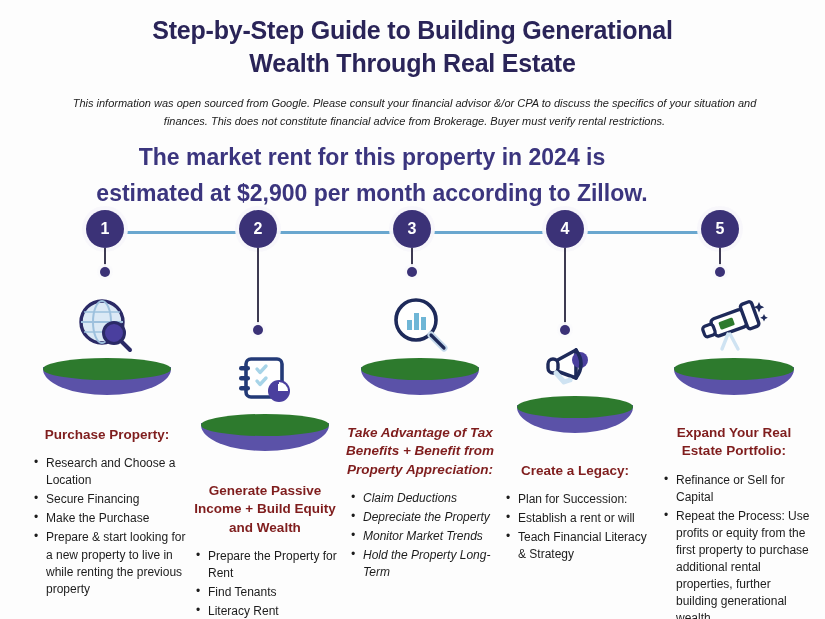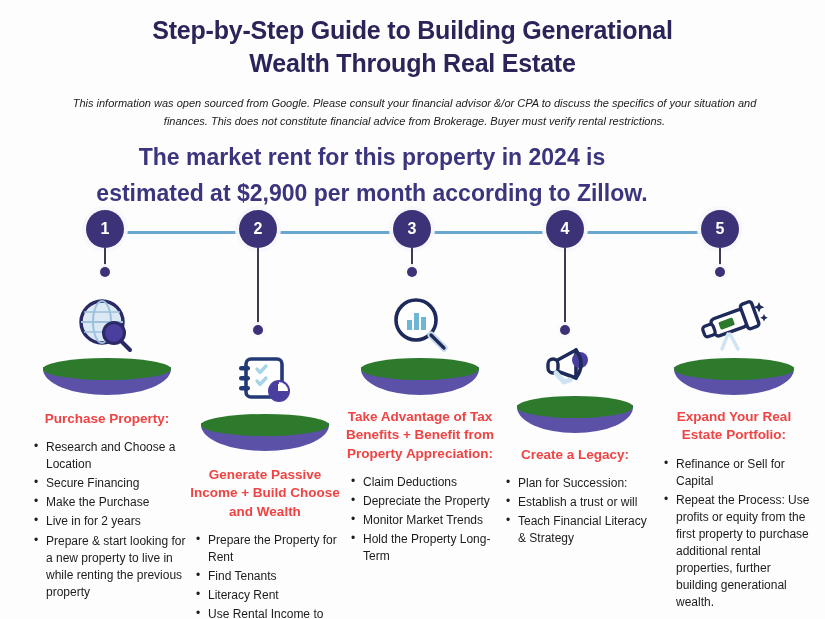--- a/index.html
+++ b/index.html
@@ -162,23 +162,23 @@
     width: 100%;
     height: 22px;
     background: #2d7a2d;
     border-radius: 50%;
   }
 
   .heading {
     text-align: center;
     font-size: 13.5px;
     font-weight: bold;
-    color: #ef4444;
+    color: #7f1d1d;
     line-height: 1.36;
-    margin-top: 12px;
+    margin-top: 28px;
   }
   ul.bullets {
     margin: 11px 0 0 0;
     padding: 0 0 0 18px;
     list-style: none;
   }
   ul.bullets li {
     position: relative;
     font-size: 12px;
     color: #1c1c1c;
@@ -262,21 +262,20 @@
     </div>
     <div class="pedestal" style="width:128px; height:40px;">
       <div class="ped-body"></div>
       <div class="ped-top"></div>
     </div>
     <div class="heading">Purchase Property:</div>
     <ul class="bullets">
       <li>Research and Choose a Location</li>
       <li>Secure Financing</li>
       <li>Make the Purchase</li>
-      <li>Live in for 2 years</li>
       <li>Prepare &amp; start looking for a new property to live in while renting the previous property</li>
     </ul>
   </div>
 
   <div class="col" style="left:190px; top:348px; width:150px;">
     <div class="iconwrap">
       <svg class="icon-svg" width="66" height="56" viewBox="0 0 66 56">
         <rect x="14" y="5" width="36" height="38" rx="5" fill="#ffffff" stroke="#233a77" stroke-width="3.6"></rect>
         <rect x="7" y="12" width="11" height="4.4" rx="2.2" fill="#233a77"></rect>
         <rect x="7" y="22" width="11" height="4.4" rx="2.2" fill="#233a77"></rect>
@@ -285,31 +284,31 @@
         <polyline points="25,27 28,30.5 34,24" fill="none" stroke="#a7d4e8" stroke-width="3.4" stroke-linecap="round" stroke-linejoin="round"></polyline>
         <circle cx="47" cy="37" r="11" fill="#4a3f9e"></circle>
         <path d="M47 28 A9 9 0 0 1 56 37 L47 37 Z" fill="#ffffff"></path>
         <line x1="47" y1="37" x2="47" y2="30" stroke="#ffffff" stroke-width="2"></line>
       </svg>
     </div>
     <div class="pedestal" style="width:128px; height:40px;">
       <div class="ped-body"></div>
       <div class="ped-top"></div>
     </div>
-    <div class="heading">Generate Passive Income + Build Choose and Wealth</div>
+    <div class="heading">Generate Passive Income + Build Equity and Wealth</div>
     <ul class="bullets">
       <li>Prepare the Property for Rent</li>
       <li>Find Tenants</li>
       <li>Literacy Rent</li>
       <li>Use Rental Income to Pay Down Mortgage</li>
 
     </ul>
   </div>
 
-  <div class="col" style="left:345px; top:292px; width:150px;">
+  <div class="col" style="left:345px; top:292px; width:150px;font-style:italic;">
     <div class="iconwrap">
       <svg class="icon-svg" width="66" height="58" viewBox="0 0 66 58">
         <circle cx="29" cy="24" r="20" fill="#ffffff" stroke="#1e2a5a" stroke-width="3.6"></circle>
         <rect x="20" y="24" width="5" height="10" fill="#6fb6d6"></rect>
         <rect x="27" y="17" width="5" height="17" fill="#6fb6d6"></rect>
         <rect x="34" y="21" width="5" height="13" fill="#6fb6d6"></rect>
         <line x1="44" y1="39" x2="57" y2="52" stroke="#c4d8ea" stroke-width="7" stroke-linecap="round"></line>
         <line x1="44" y1="39" x2="57" y2="52" stroke="#1e2a5a" stroke-width="3.2" stroke-linecap="round"></line>
       </svg>
     </div>
@@ -336,21 +335,21 @@
         <path d="M14 33 L22 42 L28 40" fill="none" stroke="#cfe3f2" stroke-width="5" stroke-linecap="round" stroke-linejoin="round"></path>
       </svg>
     </div>
     <div class="pedestal" style="width:116px; height:38px;">
       <div class="ped-body"></div>
       <div class="ped-top"></div>
     </div>
     <div class="heading">Create a Legacy:</div>
     <ul class="bullets">
       <li>Plan for Succession:</li>
-      <li>Establish a trust or will</li>
+      <li>Establish a rent or will</li>
       <li>Teach Financial Literacy &amp; Strategy</li>
     </ul>
   </div>
 
   <div class="col" style="left:658px; top:292px; width:152px;">
     <div class="iconwrap">
       <svg class="icon-svg" width="76" height="58" viewBox="0 0 76 58">
         <g transform="rotate(-20 38 26)">
           <rect x="16" y="16" width="34" height="18" rx="4" fill="#ffffff" stroke="#1e2a5a" stroke-width="3.4"></rect>
           <rect x="23" y="21" width="15" height="8" rx="1.5" fill="#2d7a2d"></rect>

